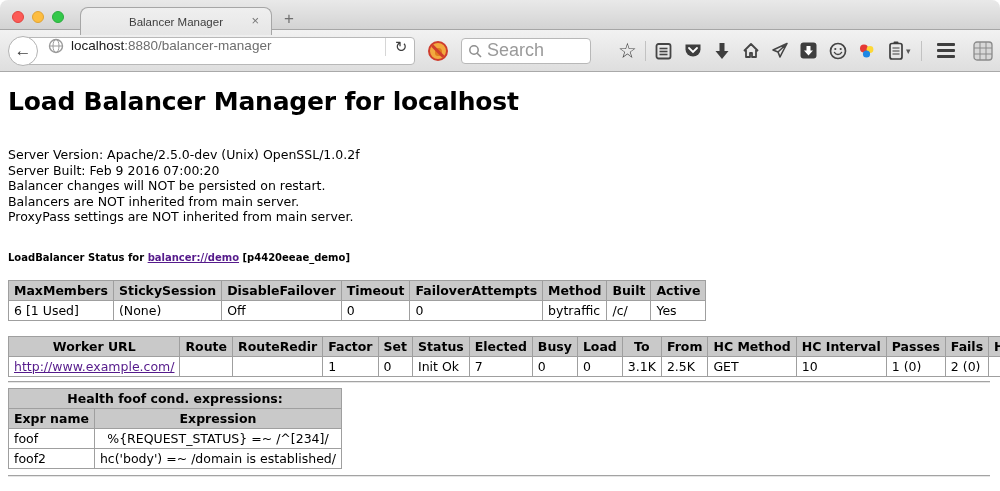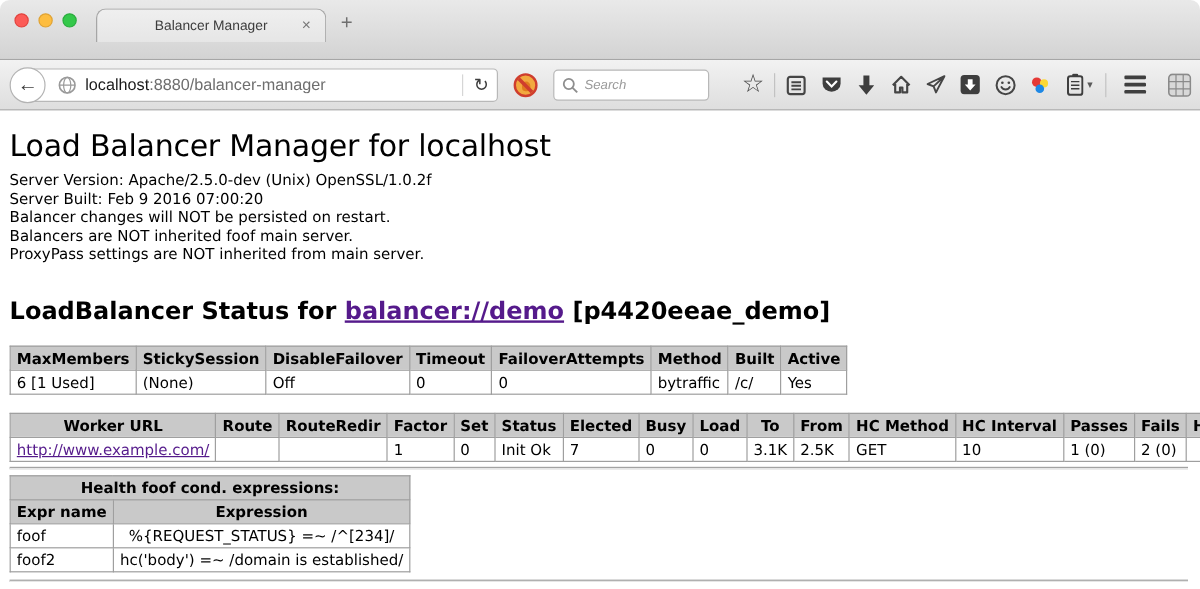--- a/index.html
+++ b/index.html
@@ -4,21 +4,21 @@
 <style>
   * { margin:0; padding:0; box-sizing:border-box; }
   html,body { background:#ffffff; }
   .window {
     width:1000px; height:491px; overflow:hidden; position:relative;
     border-radius:8px 8px 0 0; background:#ffffff;
     font-family:"Liberation Sans","DejaVu Sans",sans-serif;
   }
   
   .tabbar {
-    position:relative; height:50px;
+    position:relative; height:30px;
     background:linear-gradient(180deg,#e9e9e9 0%,#d3d3d3 100%);
     border-bottom:1px solid #a6a6a6;
   }
   .traffic { position:absolute; top:11px; left:12px; display:flex; gap:8px; }
   .light { width:12px; height:12px; border-radius:50%; }
   .light.red    { background:#fc5b57; border:1px solid #e2443f; }
   .light.yellow { background:#fdbd40; border:1px solid #e0a334; }
   .light.green  { background:#34c84a; border:1px solid #2aad3e; }
   .tab {
     position:absolute; left:80px; top:7px; width:192px; height:28px; z-index:2;
@@ -36,21 +36,21 @@
     border-bottom:1px solid #a9a9a9; position:relative; z-index:1;
   }
   .backbtn {
     width:30px; height:30px; border-radius:50%; background:#ffffff;
     border:1px solid #b3b3b3; display:flex; align-items:center; justify-content:center;
     font-size:17px; font-weight:bold; color:#3f3f3f; z-index:2; flex:0 0 auto;
   }
   .urlbar {
     height:28px; width:392px; margin-left:-15px; background:#ffffff;
     border:1px solid #b8b8b8; border-radius:4px;
-    display:flex; align-items:center; padding-left:22px; flex:0 0 auto;
+    display:flex; padding-left:22px; flex:0 0 auto;
   }
   .globe { margin:0 7px 0 2px; flex:0 0 auto; }
   .urltext { font-size:13.5px; white-space:nowrap; overflow:hidden; flex:1 1 auto; }
   .url-host { color:#1a1a1a; }
   .url-rest { color:#6e6e6e; }
   .url-sep { width:1px; height:18px; background:#d6d6d6; margin:0 2px; }
   .reload { width:26px; text-align:center; font-size:15px; color:#3f3f3f; flex:0 0 auto; }
   .blocked {
     width:20px; height:20px; border-radius:50%; margin:0 13px;
     border:2px solid #cf3d2d; background:#f2a93f; position:relative; flex:0 0 auto; overflow:hidden;
@@ -61,38 +61,38 @@
   }
   .blocked::after {
     content:""; position:absolute; left:7px; top:-3px; width:2.5px; height:24px;
     background:#cf3d2d; transform:rotate(-45deg);
   }
   .searchbar {
     height:26px; width:130px; background:#ffffff; border:1px solid #b8b8b8;
     border-radius:4px; display:flex; align-items:center; padding:0 6px; flex:0 0 auto;
   }
   .searchbar input {
-    border:none; outline:none; width:90px; font-size:11px; color:#333;
-    font-family:"Liberation Sans","DejaVu Sans",sans-serif; background:transparent;font-style:italic;
+    border:none; outline:none; width:90px; font-size:18px; color:#333;
+    font-family:"Liberation Sans","DejaVu Sans",sans-serif; background:transparent;
   }
   .searchbar input::placeholder { color:#9a9a9a; }
   .iconrow { display:flex; align-items:center; margin-left:22px; gap:0; flex:1 1 auto; }
   .tbicon { width:29px; height:24px; display:flex; align-items:center; justify-content:center; flex:0 0 auto; }
   .vsep { width:1px; height:20px; background:#c2c2c2; margin:0 3px; flex:0 0 auto; }
   .star-glyph { font-size:21px; color:#454545; line-height:20px; }
   .caret { font-size:9px; color:#5a5a5a; margin-left:-4px; }
   .menu-glyph { display:inline-block; }
   .menu-glyph i { display:block; width:18px; height:3px; background:#3f3f3f; margin:3px 0; border-radius:1px; }
   .gridicon { margin-left:8px; }
   
   .content { background:#ffffff; padding:2px 8px 0 8px; color:#000;
     font-family:"DejaVu Sans","Liberation Sans",sans-serif; font-size:13px; }
-  .content h1 { font-size:25px; font-weight:normal; margin:13px 0 6px 0; letter-spacing:-0.2px; }
+  .content h1 { font-size:25px; font-weight:bold; margin:13px 0 31px 0; letter-spacing:-0.2px; }
   .infoline { font-size:12.5px; line-height:15.5px; }
-  .status-h { font-size:20px; font-weight:bold; margin:27px 0 17px 0; }
+  .status-h { font-size:10px; font-weight:bold; margin:27px 0 17px 0; }
   .status-h a { color:#551a8b; text-decoration:underline; }
   table { border-collapse:collapse; font-size:12.5px; }
   th,td { border:1px solid #9f9f9f; padding:0 5px; height:20px; white-space:nowrap; }
   th { background:#c9c9c9; font-weight:bold; }
   td { background:#ffffff;margin-top:20px; }
   td.left, th.title-row { text-align:center; }
   td.left { text-align:left; }
   td a { color:#551a8b; text-decoration:underline; }
   .t1 { margin-bottom:15px; }
   hr.rule { border:none; height:2px; background:#a3a3a3; border-bottom:1px solid #e6e6e6; margin:4px 2px 5px 0; }
@@ -223,21 +223,21 @@
       </span>
     </div>
   </div>
 
   <div class="content">
     <h1>Load Balancer Manager for localhost</h1>
 
     <div class="infoline">Server Version: Apache/2.5.0-dev (Unix) OpenSSL/1.0.2f</div>
     <div class="infoline">Server Built: Feb 9 2016 07:00:20</div>
     <div class="infoline">Balancer changes will NOT be persisted on restart.</div>
-    <div class="infoline">Balancers are NOT inherited foof main server.</div>
+    <div class="infoline">Balancers are NOT inherited from main server.</div>
     <div class="infoline">ProxyPass settings are NOT inherited from main server.</div>
 
     <div class="status-h"><span>LoadBalancer Status for </span><a href="#">balancer://demo</a><span> [p4420eeae_demo]</span></div>
 
     <table class="t1">
       <colgroup>
           <col style="width:95px">
           <col style="width:95px">
           <col style="width:113px">
           <col style="width:58px">

